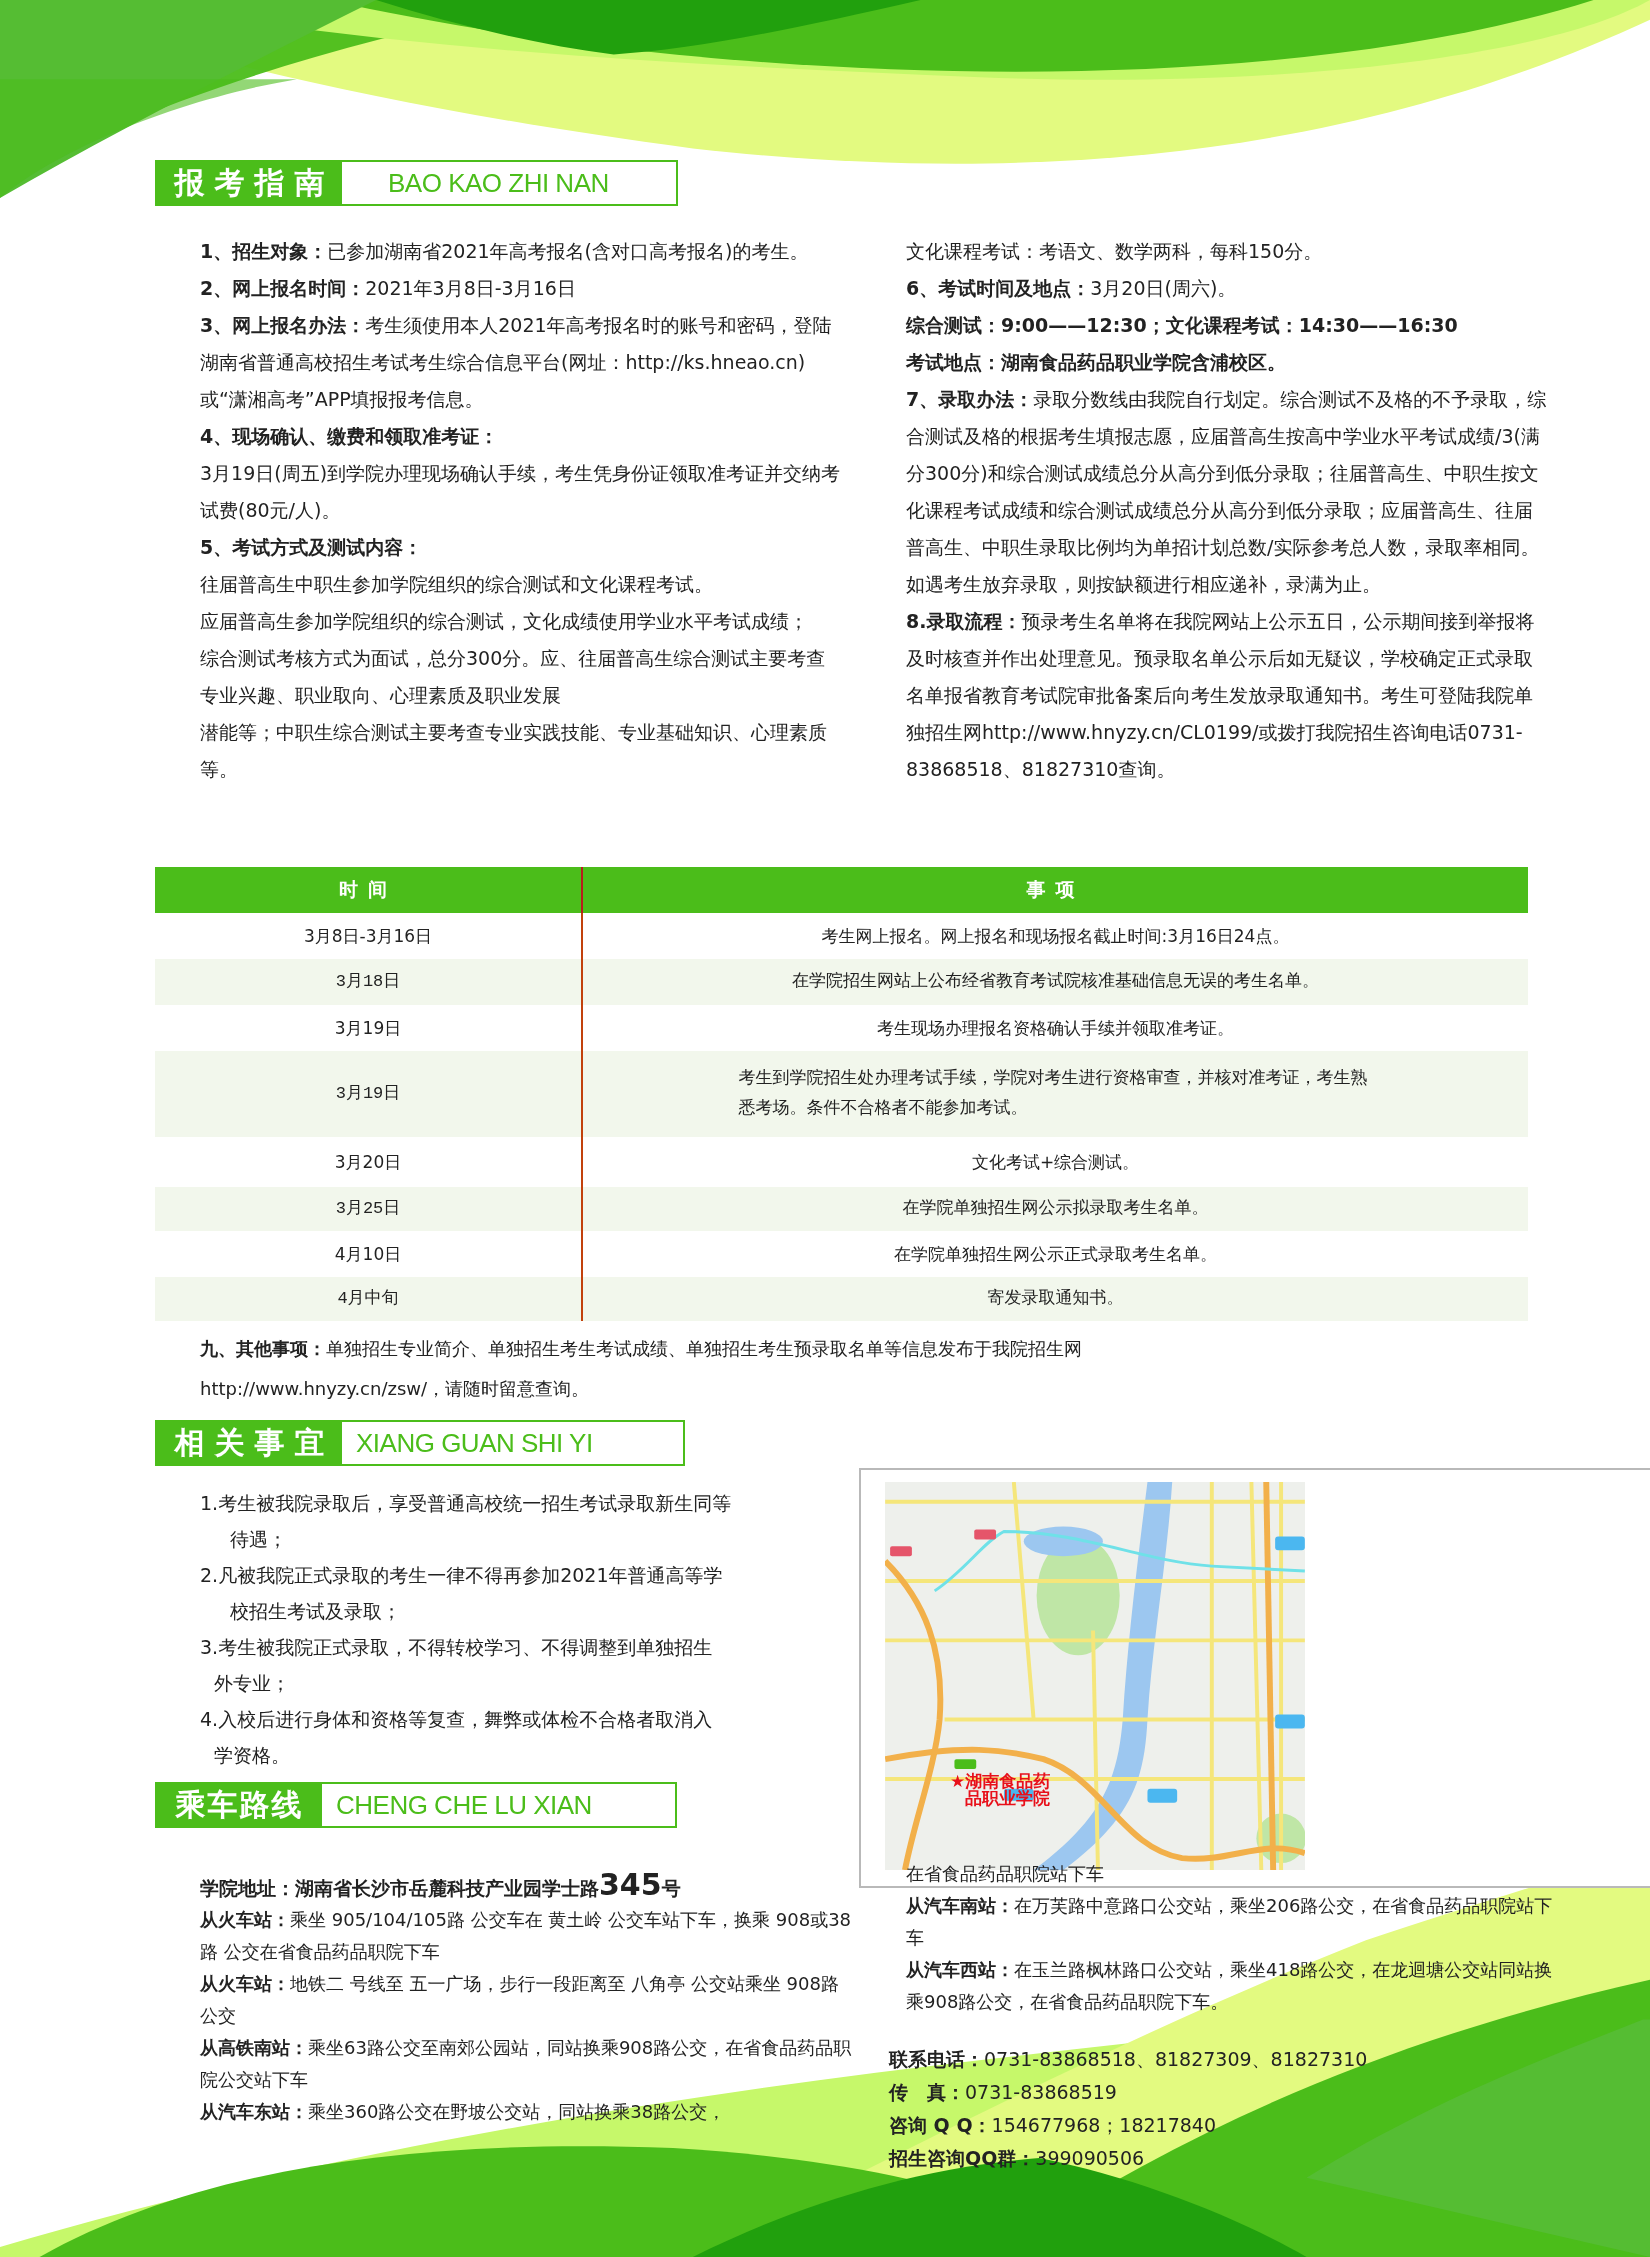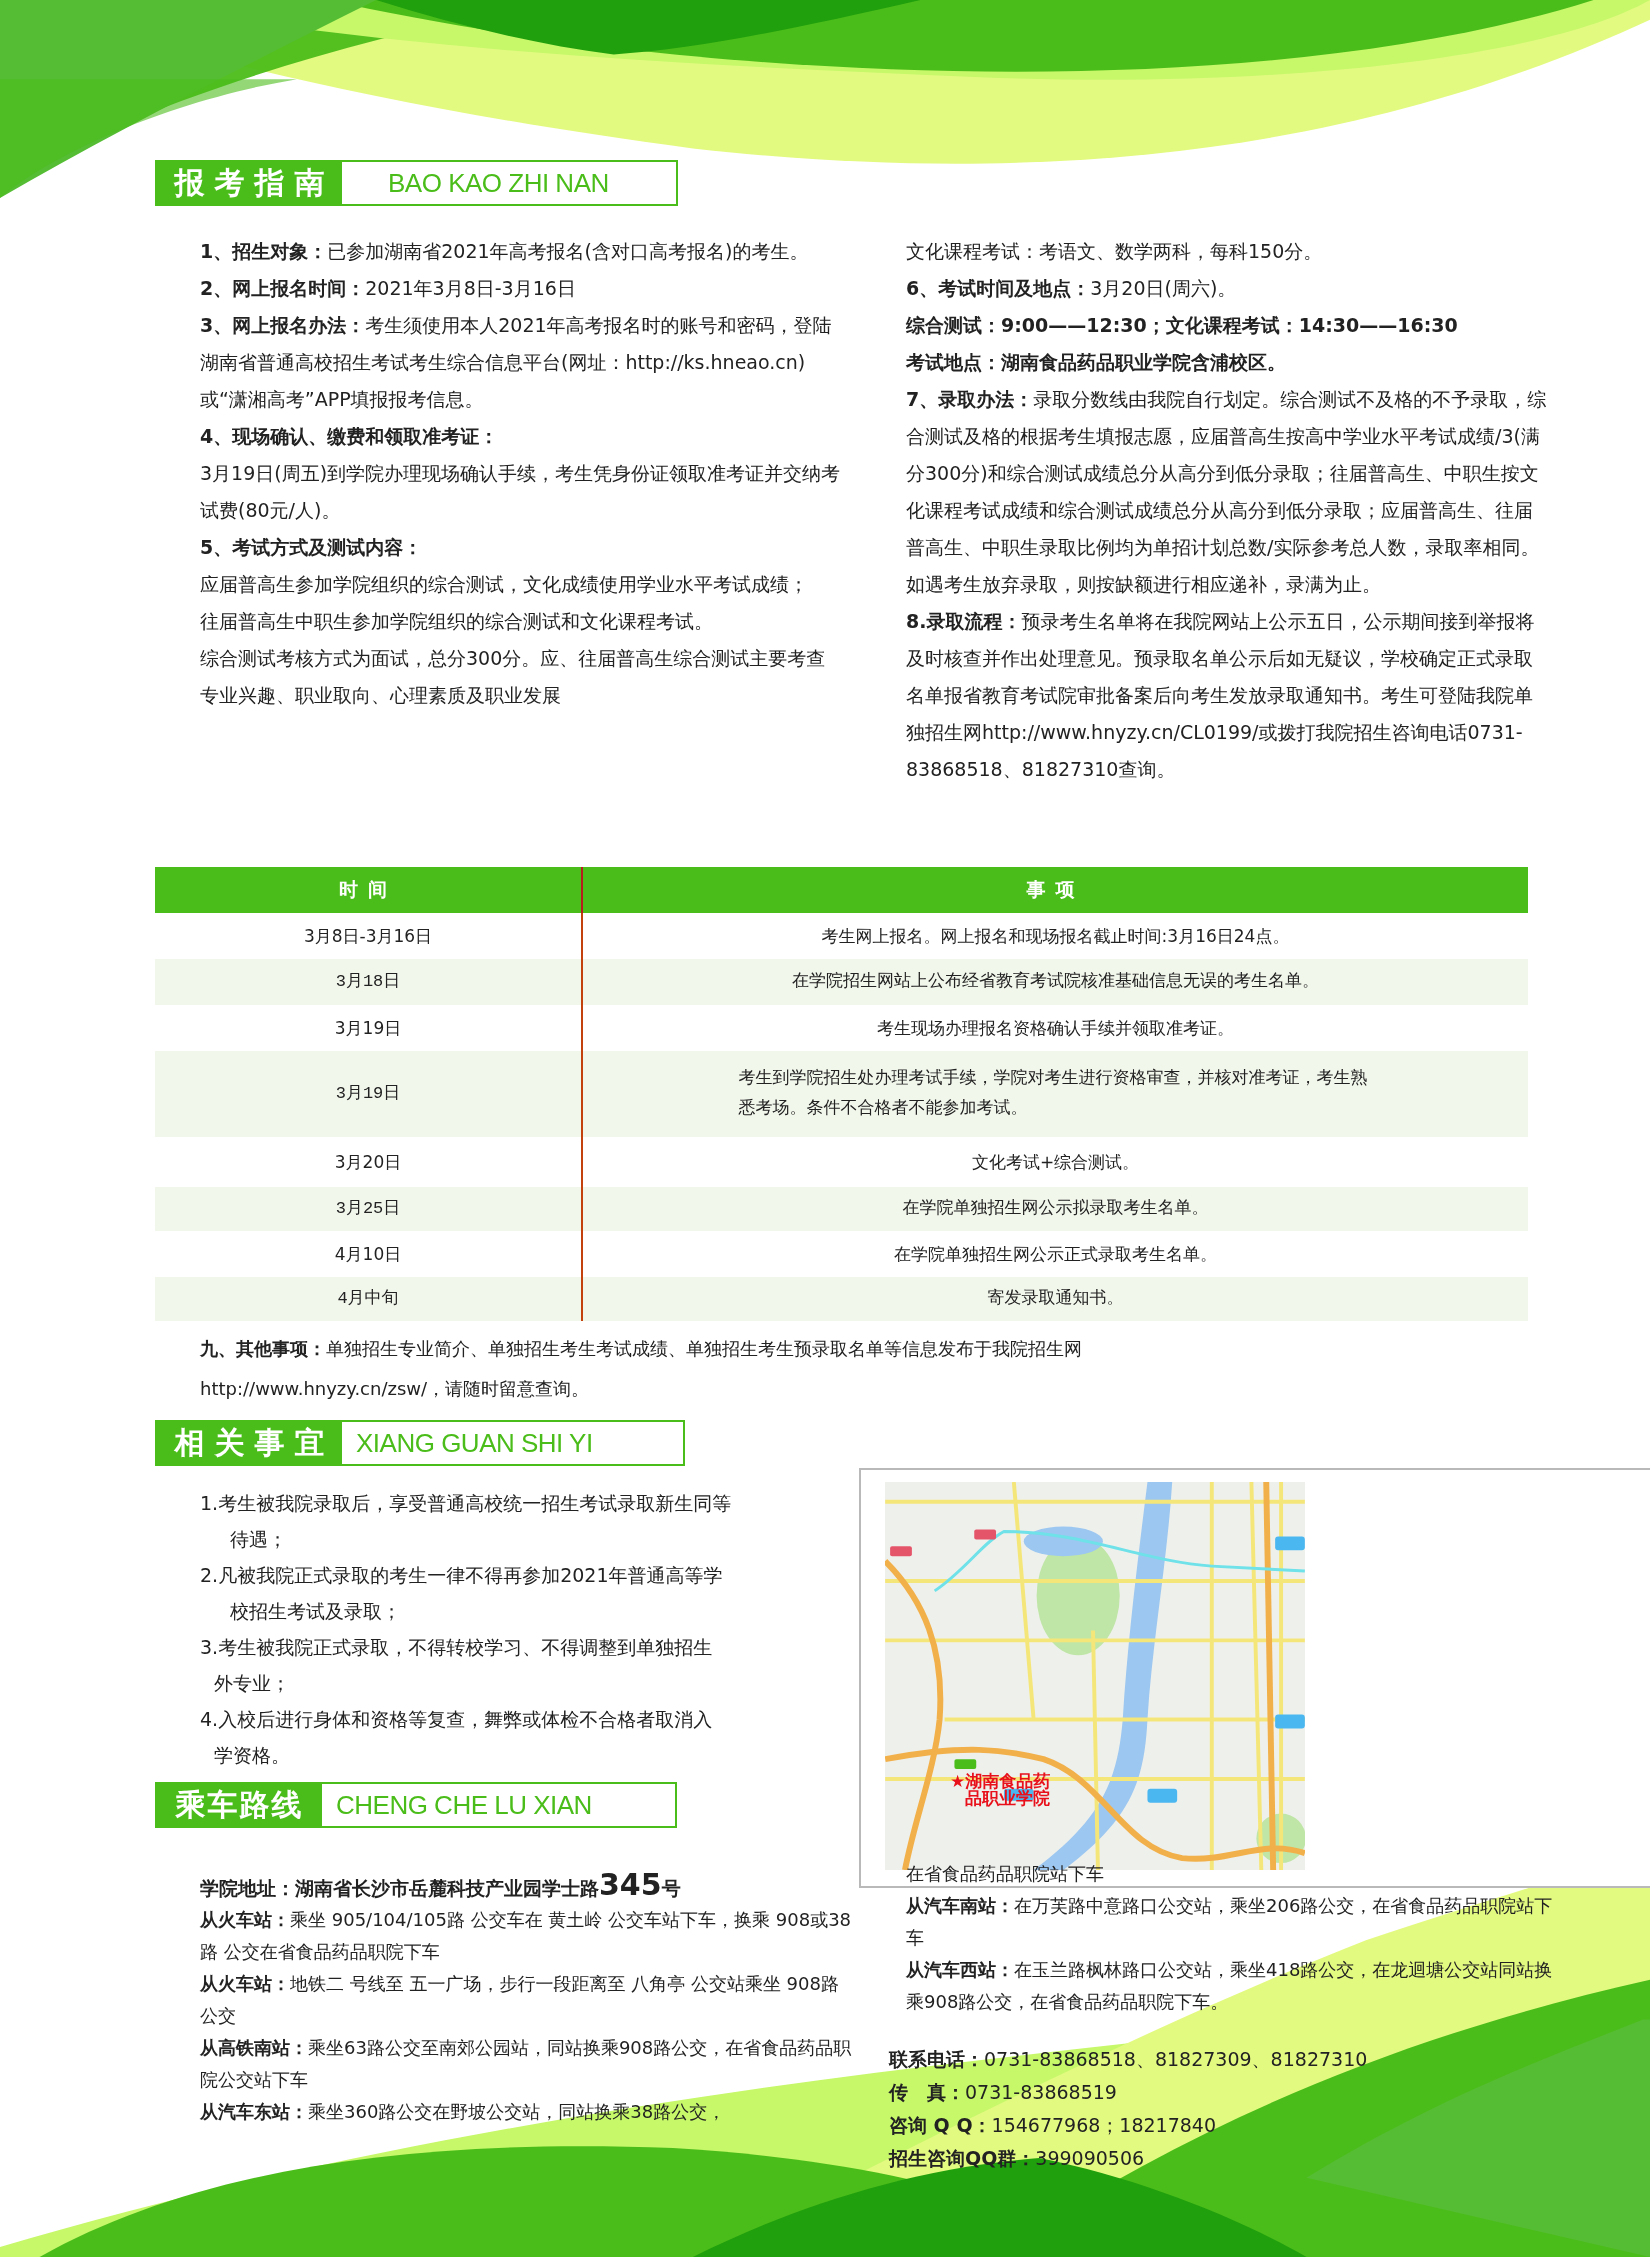--- a/index.html
+++ b/index.html
@@ -48,23 +48,24 @@
   <div class="en">BAO KAO ZHI NAN</div>
 </div>
 
 <div class="abs col" style="left:155px;top:233px;width:642px;">
   <p><span class="b">1、招生对象：</span><span>已参加湖南省2021年高考报名(含对口高考报名)的考生。</span></p>
   <p><span class="b">2、网上报名时间：</span><span>2021年3月8日-3月16日</span></p>
   <p><span class="b">3、网上报名办法：</span><span>考生须使用本人2021年高考报名时的账号和密码，登陆湖南省普通高校招生考试考生综合信息平台(网址：http://ks.hneao.cn)或“潇湘高考”APP填报报考信息。</span></p>
   <p><span class="b">4、现场确认、缴费和领取准考证：</span></p>
   <p><span>3月19日(周五)到学院办理现场确认手续，考生凭身份证领取准考证并交纳考试费(80元/人)。</span></p>
   <p><span class="b">5、考试方式及测试内容：</span></p>
+  <p><span>往届普高生中职生参加学院组织的综合测试和文化课程考试。</span></p>
   <p><span>应届普高生参加学院组织的综合测试，文化成绩使用学业水平考试成绩；</span></p>
-  <p><span>往届普高生中职生参加学院组织的综合测试和文化课程考试。</span></p>
   <p><span>综合测试考核方式为面试，总分300分。应、往届普高生综合测试主要考查专业兴趣、职业取向、心理素质及职业发展</span></p>
+  <p><span>潜能等；中职生综合测试主要考查专业实践技能、专业基础知识、心理素质等。</span></p>
 </div>
 
 <div class="abs col" style="left:861px;top:233px;width:644px;">
   <p><span>文化课程考试：考语文、数学两科，每科150分。</span></p>
   <p><span class="b">6、考试时间及地点：</span><span>3月20日(周六)。</span></p>
   <p><span class="b">综合测试：9:00——12:30；文化课程考试：14:30——16:30</span></p>
   <p><span class="b">考试地点：湖南食品药品职业学院含浦校区。</span></p>
   <p><span class="b">7、录取办法：</span><span>录取分数线由我院自行划定。综合测试不及格的不予录取，综合测试及格的根据考生填报志愿，应届普高生按高中学业水平考试成绩/3(满分300分)和综合测试成绩总分从高分到低分录取；往届普高生、中职生按文化课程考试成绩和综合测试成绩总分从高分到低分录取；应届普高生、往届普高生、中职生录取比例均为单招计划总数/实际参考总人数，录取率相同。如遇考生放弃录取，则按缺额进行相应递补，录满为止。</span></p>
   <p><span class="b">8.录取流程：</span><span>预录考生名单将在我院网站上公示五日，公示期间接到举报将及时核查并作出处理意见。预录取名单公示后如无疑议，学校确定正式录取名单报省教育考试院审批备案后向考生发放录取通知书。考生可登陆我院单独招生网http://www.hnyzy.cn/CL0199/或拨打我院招生咨询电话0731-83868518、81827310查询。</span></p>
 </div>

